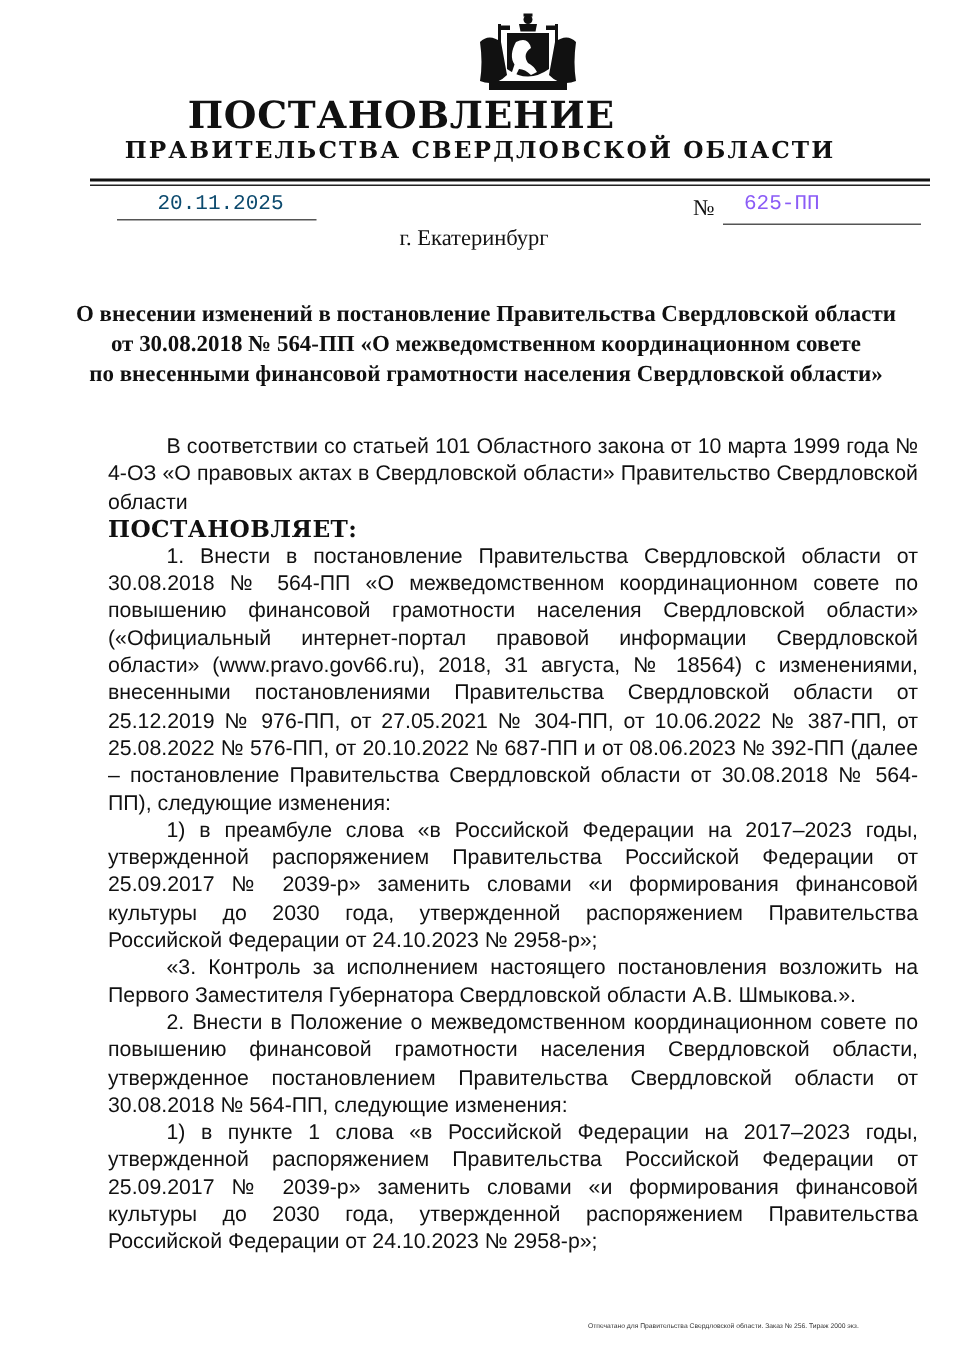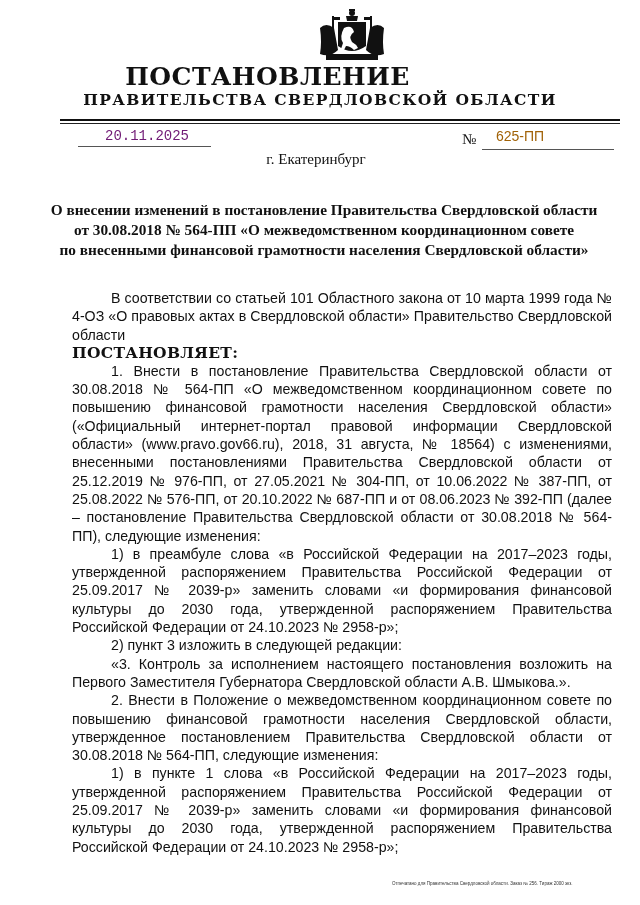--- a/index.html
+++ b/index.html
@@ -2,24 +2,24 @@
 <html><head>
 <meta charset="utf-8">
 <style>
   html, body { margin: 0; padding: 0; background: #ffffff; }
   body { width: 640px; height: 905px; position: relative; overflow: hidden; color: #111; font-family: "Liberation Serif", serif; }
   .crest { position: absolute; left: 316px; top: 8px; width: 72px; height: 56px; }
   .title1 { position: absolute; left: 0; width: 535px; top: 62px; text-align: center; font-weight: bold; font-size: 25px; letter-spacing: 0.5px; font-family: "DejaVu Serif", serif; }
   .title2 { position: absolute; left: 0; width: 640px; top: 90px; text-align: center; font-weight: bold; font-size: 15.5px; letter-spacing: 1.4px; font-family: "DejaVu Serif", serif; }
   .rule-thick { position: absolute; left: 60px; width: 560px; top: 119px; height: 2px; background: #111; }
   .rule-thin { position: absolute; left: 60px; width: 560px; top: 123px; height: 1px; background: #222; }
-  .date { position: absolute; left: 105px; top: 128px; font-family: "Liberation Mono", monospace; font-size: 14px; color: #701a75; }
+  .date { position: absolute; left: 105px; top: 128px; font-family: "Liberation Mono", monospace; font-size: 14px; color: #0c4a6e; }
   .date-line { position: absolute; left: 78px; width: 133px; top: 146px; height: 1px; background: #555; }
   .num-label { position: absolute; left: 462px; top: 131px; font-size: 15px; }
-  .num-val { position: absolute; left: 496px; top: 128px; font-family: Liberation Sans, sans-serif; font-size: 14px; color: #a16207; }
+  .num-val { position: absolute; left: 496px; top: 128px; font-family: Liberation Mono, monospace; font-size: 14px; color: #8b5cf6; }
   .num-line { position: absolute; left: 482px; width: 132px; top: 149px; height: 1px; background: #555; }
   .city { position: absolute; left: 0; width: 632px; top: 151px; text-align: center; font-size: 15px; }
   .subject { position: absolute; left: 44px; width: 560px; top: 200px; text-align: center; font-weight: bold; font-size: 15.3px; line-height: 20px; }
   .body { position: absolute; left: 72px; width: 540px; top: 289px; font-family: "Liberation Sans", sans-serif; font-size: 14.2px; line-height: 18.3px; text-align: justify; }
   .body p { margin: 0; text-indent: 39px; }
   .body .resolve { text-indent: 0; font-weight: bold; font-family: "DejaVu Serif", serif; font-size: 15.5px; letter-spacing: 0.3px; line-height: 18px; }
   .footer { position: absolute; left: 392px; top: 881px; font-family: "Liberation Sans", sans-serif; font-size: 4.5px; color: #333; white-space: nowrap; }
 </style>
 </head>
 <body>
@@ -59,19 +59,18 @@
   <div>О внесении изменений в постановление Правительства Свердловской области</div>
   <div>от 30.08.2018 № 564-ПП «О межведомственном координационном совете</div>
   <div>по внесенными финансовой грамотности населения Свердловской области»</div>
 </div>
 
 <div class="body">
   <p>В соответствии со статьей 101 Областного закона от 10 марта 1999 года № 4-ОЗ «О правовых актах в Свердловской области» Правительство Свердловской области</p>
   <p class="resolve">ПОСТАНОВЛЯЕТ:</p>
   <p>1. Внести в постановление Правительства Свердловской области от 30.08.2018 № 564-ПП «О межведомственном координационном совете по повышению финансовой грамотности населения Свердловской области» («Официальный интернет-портал правовой информации Свердловской области» (www.pravo.gov66.ru), 2018, 31 августа, № 18564) с изменениями, внесенными постановлениями Правительства Свердловской области от 25.12.2019 № 976-ПП, от 27.05.2021 № 304-ПП, от 10.06.2022 № 387-ПП, от 25.08.2022 № 576-ПП, от 20.10.2022 № 687-ПП и от 08.06.2023 № 392-ПП (далее – постановление Правительства Свердловской области от 30.08.2018 № 564-ПП), следующие изменения:</p>
   <p>1) в преамбуле слова «в Российской Федерации на 2017–2023 годы, утвержденной распоряжением Правительства Российской Федерации от 25.09.2017 № 2039-р» заменить словами «и формирования финансовой культуры до 2030 года, утвержденной распоряжением Правительства Российской Федерации от 24.10.2023 № 2958-р»;</p>
-  <p>2) пункт 3 изложить в следующей редакции:</p>
   <p>«3. Контроль за исполнением настоящего постановления возложить на Первого Заместителя Губернатора Свердловской области А.В. Шмыкова.».</p>
   <p>2. Внести в Положение о межведомственном координационном совете по повышению финансовой грамотности населения Свердловской области, утвержденное постановлением Правительства Свердловской области от 30.08.2018 № 564-ПП, следующие изменения:</p>
   <p>1) в пункте 1 слова «в Российской Федерации на 2017–2023 годы, утвержденной распоряжением Правительства Российской Федерации от 25.09.2017 № 2039-р» заменить словами «и формирования финансовой культуры до 2030 года, утвержденной распоряжением Правительства Российской Федерации от 24.10.2023 № 2958-р»;</p>
 </div>
 
 <div class="footer">Отпечатано для Правительства Свердловской области. Заказ № 256. Тираж 2000 экз.</div>
 
 </body></html>

